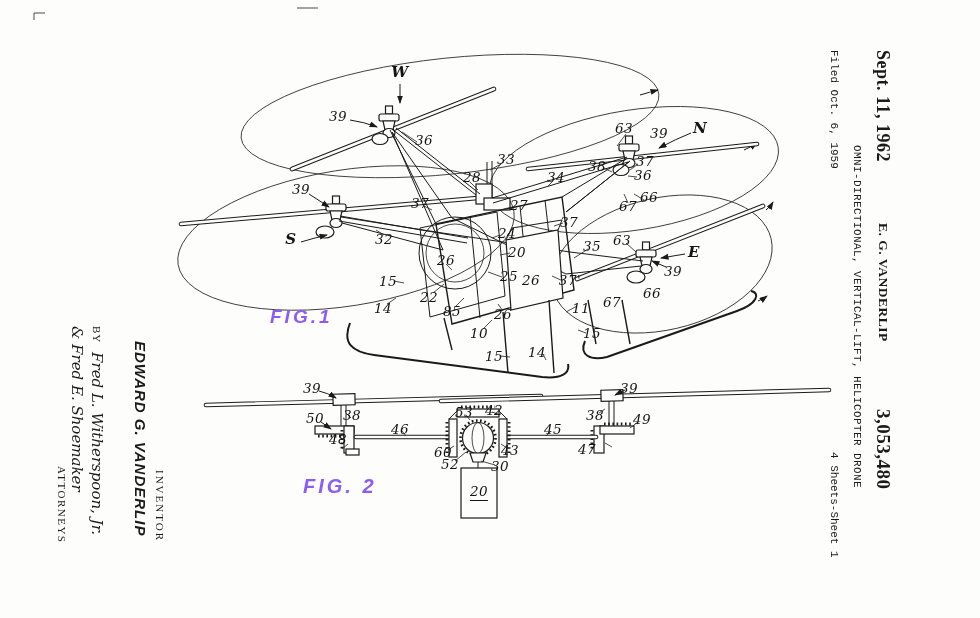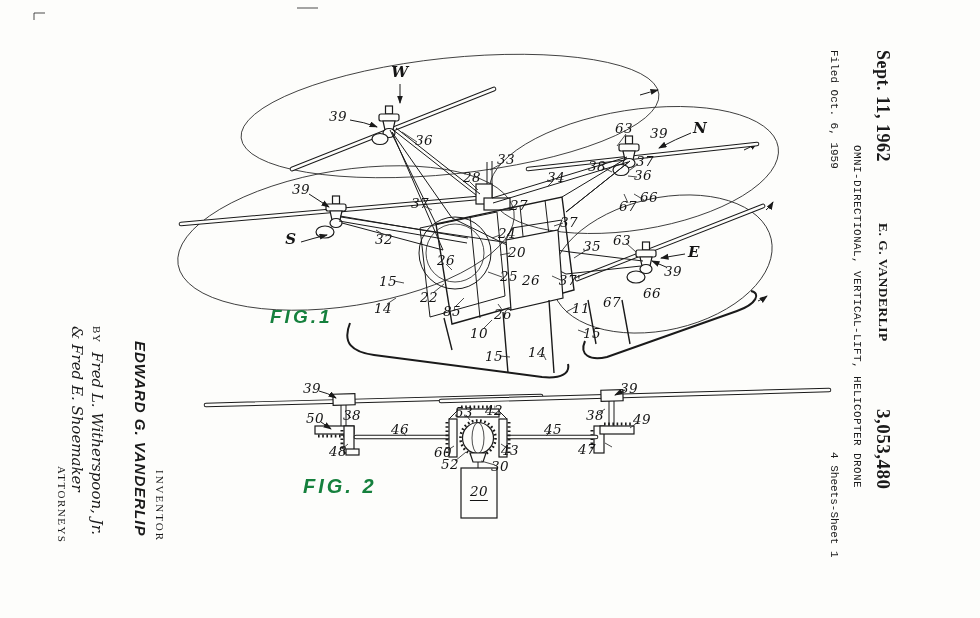--- a/index.html
+++ b/index.html
@@ -28,21 +28,21 @@
   .ref{
     position:absolute;transform:translate(-50%,-50%);
     font:italic 13.5px "DejaVu Serif",serif;color:#141414;
     letter-spacing:.5px;white-space:nowrap;
   }
   .ref.compass{font-size:15px;font-weight:bold;}
   .ref.u{border-bottom:1.3px solid #141414;padding-bottom:1px;}
   
   .fig-caption{
     position:absolute;font:italic 700 19px "Liberation Sans",sans-serif;
-    letter-spacing:3px;color:#15803d;
+    letter-spacing:3px;color:#8b5cf6;
   }
   #fig1-cap{left:270px;top:306px;}
   #fig2-cap{left:303px;top:475px;font-size:20px;}
   
   .right-col{
     position:absolute;top:50px;right:86px;height:562px;
     writing-mode:vertical-rl;
   }
   .head-line{font:700 18px "Liberation Serif",serif;letter-spacing:.5px;}
   .head-line .h-author{font-size:13.5px;margin-inline-start:56px;}
@@ -289,21 +289,21 @@
     <span class="ref" style="left: 479px; top: 333px;">10</span>
     <span class="ref" style="left: 581px; top: 308px;">11</span>
     <span class="ref" style="left: 388px; top: 281px;">15</span>
     <span class="ref" style="left: 383px; top: 308px;">14</span>
     <span class="ref" style="left: 494px; top: 356px;">15</span>
     <span class="ref" style="left: 537px; top: 352px;">14</span>
     <span class="ref" style="left: 592px; top: 333px;">15</span>
     <span class="ref" style="left: 312px; top: 388px;">39</span>
     <span class="ref" style="left: 315px; top: 418px;">50</span>
     <span class="ref" style="left: 352px; top: 415px;">38</span>
-    <span class="ref" style="left: 338px; top: 451px;">48</span>
+    <span class="ref" style="left: 338px; top: 439px;">48</span>
     <span class="ref" style="left: 400px; top: 429px;">46</span>
     <span class="ref" style="left: 464px; top: 412px;">53</span>
     <span class="ref" style="left: 494px; top: 410px;">42</span>
     <span class="ref" style="left: 443px; top: 452px;">60</span>
     <span class="ref" style="left: 450px; top: 464px; text-align: right;">52</span>
     <span class="ref" style="left: 500px; top: 466px;">30</span>
     <span class="ref" style="left: 510px; top: 450px;">43</span>
     <span class="ref" style="left: 553px; top: 429px;">45</span>
     <span class="ref" style="left: 595px; top: 415px;">38</span>
     <span class="ref" style="left: 642px; top: 419px;">49</span>

